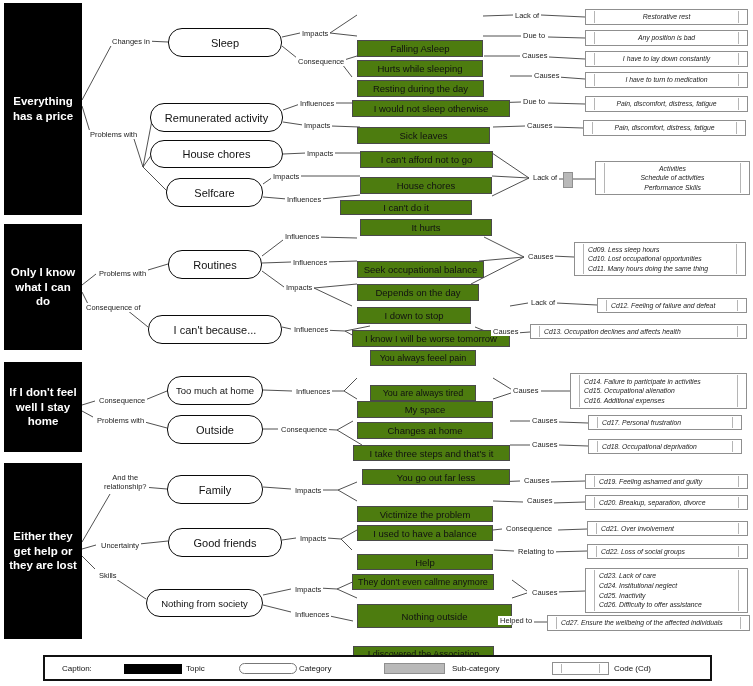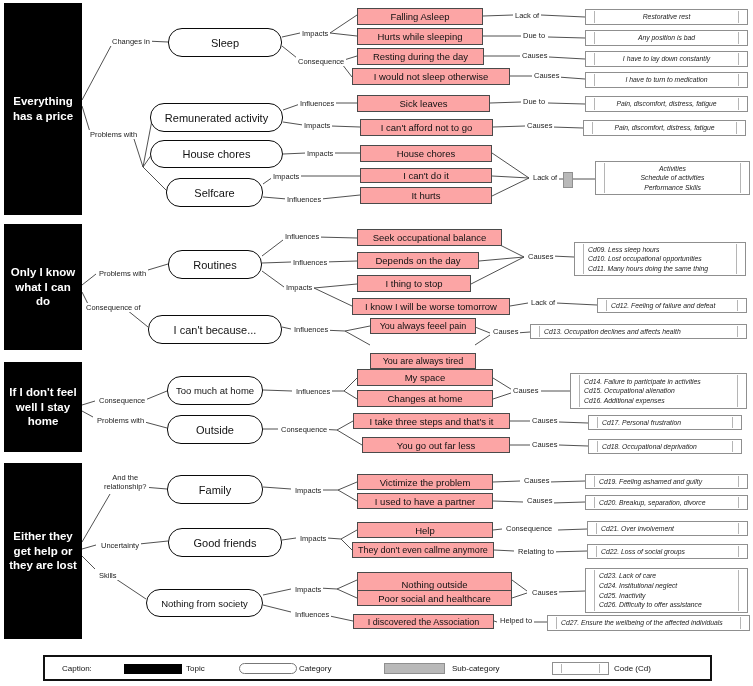--- a/index.html
+++ b/index.html
@@ -5,22 +5,22 @@
   html,body{margin:0;padding:0;background:#fff;}
   .stage{position:relative;width:753px;height:686px;background:#fff;overflow:hidden;
          font-family:"Liberation Sans",sans-serif;color:#111;}
   svg.wires{position:absolute;left:0;top:0;z-index:1;}
   .abs{position:absolute;box-sizing:border-box;z-index:2;}
   .topic{background:#000;color:#fff;font-weight:bold;font-size:11.5px;line-height:1.3;
          display:flex;align-items:center;justify-content:center;text-align:center;
          white-space:pre-line;}
   .oval{background:#fff;border:1.7px solid #0a0a0a;border-radius:14px;
         display:flex;align-items:center;justify-content:center;font-size:11px;}
-  .sub{background:#fca5a5;border:1.8px solid #4a4a4a;display:flex;align-items:center;
-       justify-content:center;font-size:9.5px;white-space:nowrap;overflow:hidden;}
+  .sub{background:#4d7c0f;border:1.8px solid #4a4a4a;display:flex;align-items:center;
+       justify-content:center;font-size:9.5px;white-space:nowrap;overflow:hidden;margin-top:32px;}
   .lbl{background:#fff;font-size:7.5px;line-height:1.25;color:#1c1c1c;padding:0 2px;
        white-space:pre-line;text-align:center;}
   .code{background:#fff;border:1px solid #8f8f8f;display:flex;align-items:center;
         justify-content:center;font-size:6.8px;font-style:italic;color:#222;
         white-space:pre-line;line-height:1.4;text-align:center;}
   .code::before,.code::after{content:"";position:absolute;top:1px;bottom:1px;width:0;
         border-left:1px solid #b5b5b5;}
   .code::before{left:8px;}
   .code::after{right:8px;}
   .code.left{justify-content:flex-start;padding-left:13px;text-align:left;}
@@ -117,38 +117,37 @@
   <div class="abs lbl" style="left:293px;top:585px">Impacts</div>
   <div class="abs lbl" style="left:293px;top:610px">Influences</div>
 
   <div class="abs sub" style="left:357px;top:8px;width:126px;height:17px">Falling Asleep</div>
   <div class="abs sub" style="left:357px;top:28px;width:126px;height:17px">Hurts while sleeping</div>
   <div class="abs sub" style="left:357px;top:48px;width:127px;height:17px">Resting during the day</div>
   <div class="abs sub" style="left:352px;top:68px;width:158px;height:17px">I would not sleep otherwise</div>
   <div class="abs sub" style="left:357px;top:95px;width:133px;height:17px">Sick leaves</div>
   <div class="abs sub" style="left:360px;top:119px;width:133px;height:17px">I can't afford not to go</div>
   <div class="abs sub" style="left:360px;top:145px;width:132px;height:17px">House chores</div>
-  <div class="abs sub" style="left:360px;top:168px;width:132px;height:15px">I can't do it</div>
+  <div class="abs sub" style="left:340px;top:168px;width:132px;height:15px">I can't do it</div>
   <div class="abs sub" style="left:360px;top:187px;width:132px;height:17px">It hurts</div>
-  <div class="abs sub" style="left:357px;top:229px;width:145px;height:17px">Seek occupational balance</div>
+  <div class="abs sub" style="left:357px;top:229px;width:127px;height:17px">Seek occupational balance</div>
   <div class="abs sub" style="left:357px;top:252px;width:122px;height:17px">Depends on the day</div>
-  <div class="abs sub" style="left:357px;top:275px;width:114px;height:17px">I thing to stop</div>
+  <div class="abs sub" style="left:357px;top:275px;width:114px;height:17px">I down to stop</div>
   <div class="abs sub" style="left:352px;top:298px;width:158px;height:17px">I know I will be worse tomorrow</div>
   <div class="abs sub" style="left:370px;top:318px;width:106px;height:16px;font-size:9px">You always feeel pain</div>
   <div class="abs sub" style="left:370px;top:353px;width:106px;height:16px;font-size:9px">You are always tired</div>
   <div class="abs sub" style="left:357px;top:369px;width:136px;height:17px">My space</div>
   <div class="abs sub" style="left:357px;top:390px;width:136px;height:17px">Changes at home</div>
   <div class="abs sub" style="left:353px;top:413px;width:157px;height:16px">I take three steps and that's it</div>
   <div class="abs sub" style="left:362px;top:437px;width:148px;height:16px">You go out far less</div>
   <div class="abs sub" style="left:357px;top:474px;width:136px;height:16px">Victimize the problem</div>
-  <div class="abs sub" style="left:357px;top:493px;width:136px;height:16px">I used to have a partner</div>
+  <div class="abs sub" style="left:357px;top:493px;width:136px;height:16px">I used to have a balance</div>
   <div class="abs sub" style="left:357px;top:522px;width:136px;height:16px">Help</div>
   <div class="abs sub" style="left:352px;top:542px;width:142px;height:16px;font-size:9px">They don't even callme anymore</div>
   <div class="abs sub" style="left:357px;top:572px;width:155px;height:24px">Nothing outside</div>
-  <div class="abs sub" style="left:357px;top:590px;width:155px;height:16px">Poor social and healthcare</div>
   <div class="abs sub" style="left:353px;top:614px;width:141px;height:15px;font-size:9px">I discovered the Association</div>
 
   <div class="abs lbl" style="left:513px;top:11px">Lack of</div>
   <div class="abs lbl" style="left:521px;top:31px">Due to</div>
   <div class="abs lbl" style="left:520px;top:51px">Causes</div>
   <div class="abs lbl" style="left:532px;top:71px">Causes</div>
   <div class="abs lbl" style="left:521px;top:97px">Due to</div>
   <div class="abs lbl" style="left:525px;top:121px">Causes</div>
   <div class="abs lbl" style="left:531px;top:173px">Lack of</div>
   <div class="abs mini" style="left:563px;top:172px;width:10px;height:16px"></div>

